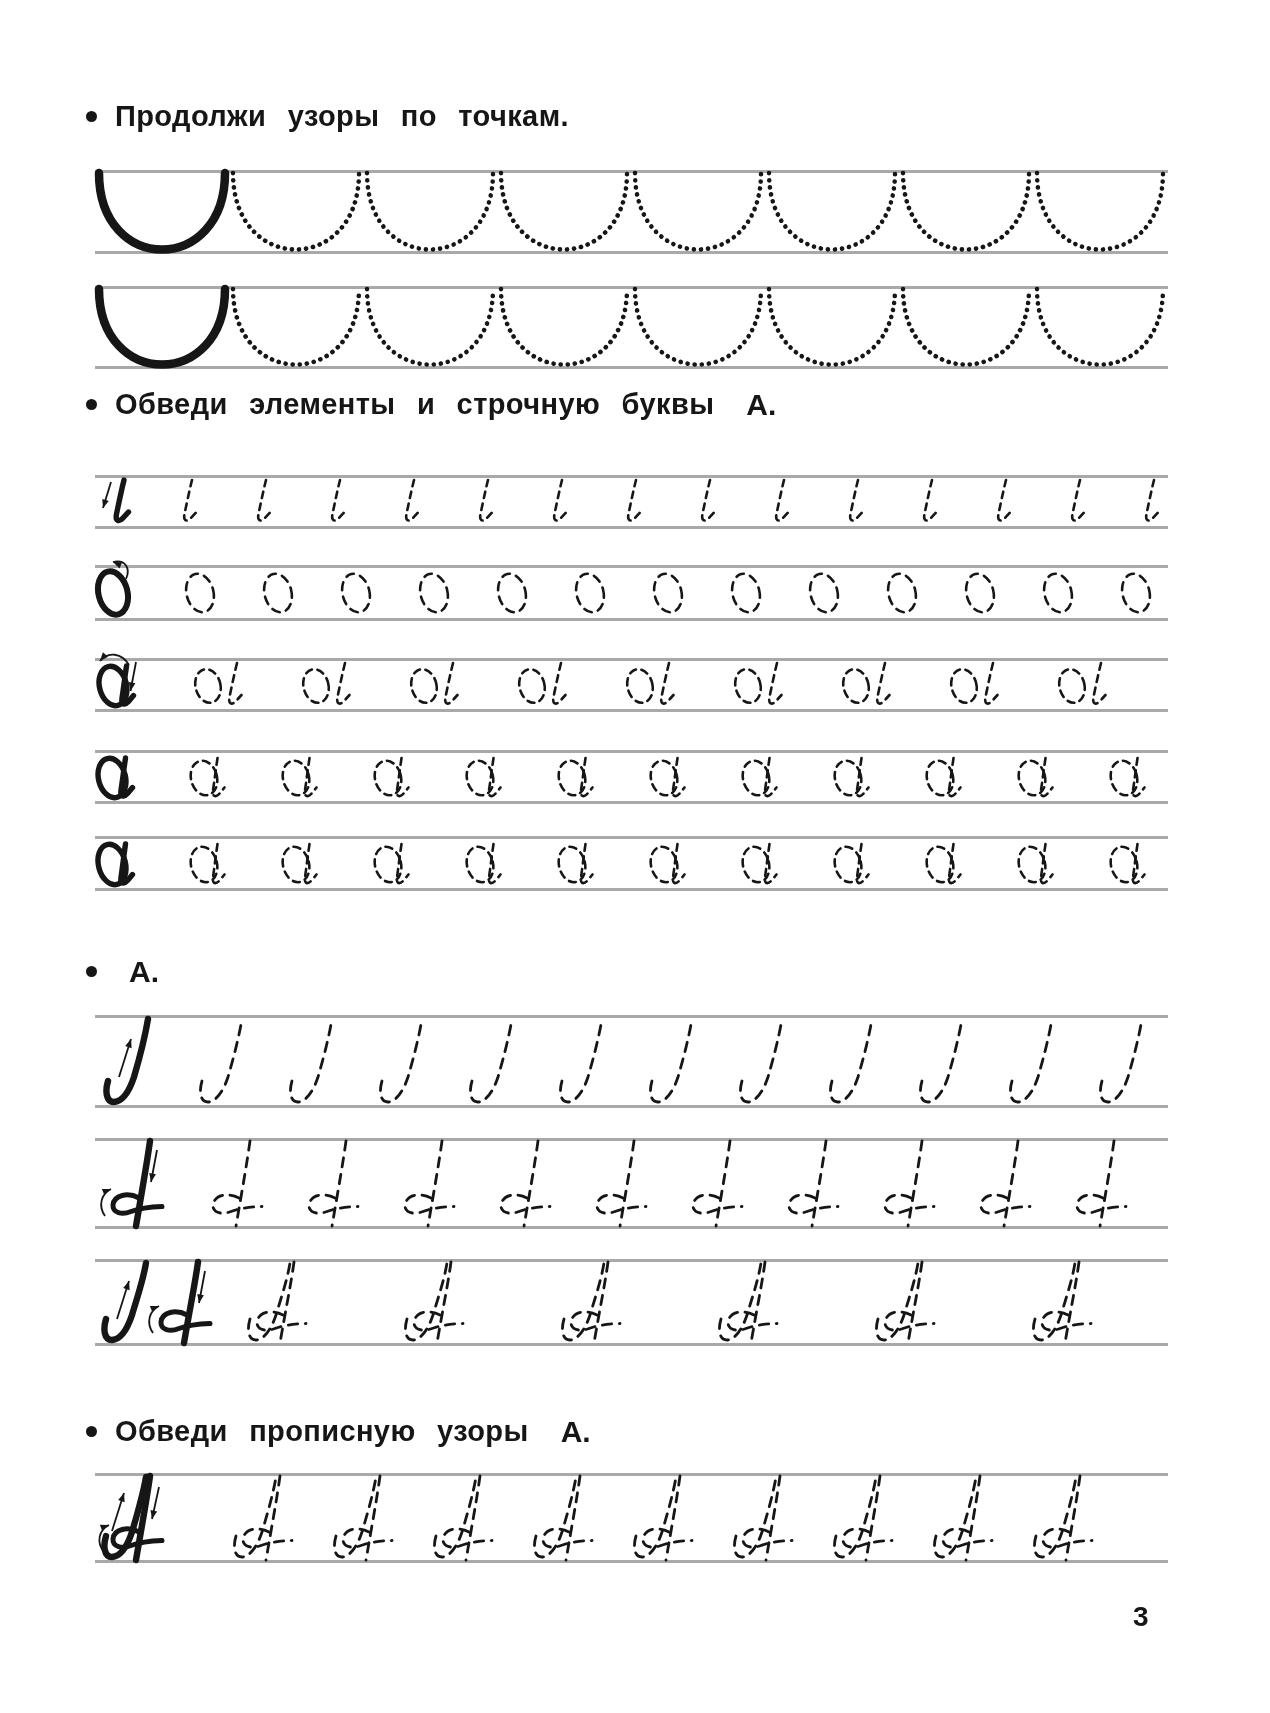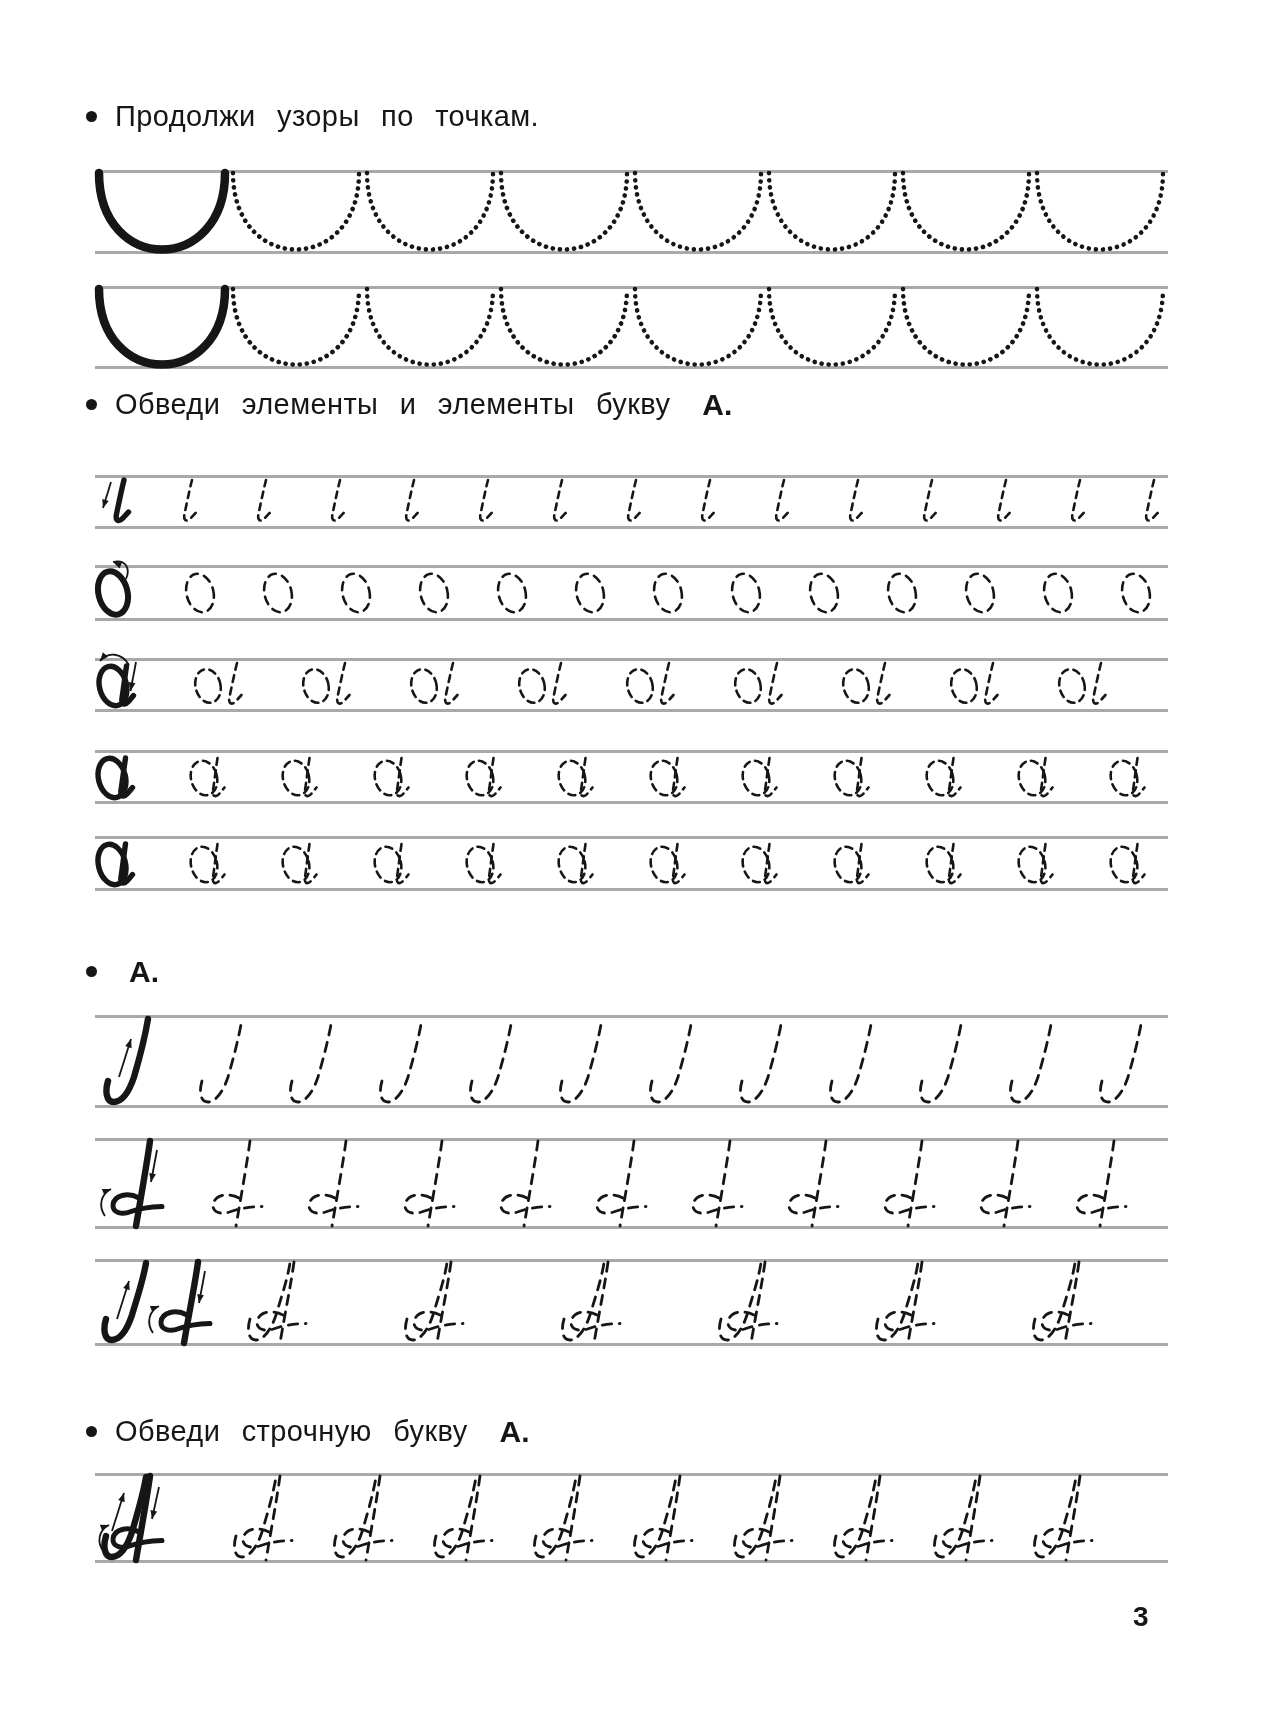--- a/index.html
+++ b/index.html
@@ -1,52 +1,52 @@
 <!DOCTYPE html>
 <html><head>
 <meta charset="utf-8">
 <style>
   *{margin:0;padding:0;box-sizing:border-box}
   html,body{width:1270px;height:1713px}
   body{background:#ffffff;font-family:"Liberation Sans",sans-serif;position:relative;overflow:hidden}
   .page{position:absolute;inset:0;background:#fff}
   .instruction{position:absolute;left:86px;display:flex;align-items:flex-start;gap:18px}
   .bullet{width:11px;height:11px;border-radius:50%;background:#161616;margin-top:11px;flex:none}
-  .instruction .txt{font-size:29px;font-weight:normal;letter-spacing:.4px;word-spacing:13px;color:#161616;white-space:nowrap}
+  .instruction .txt{font-size:29px;font-weight:bold;letter-spacing:.4px;word-spacing:13px;color:#161616;white-space:nowrap}
   .instruction .ltr{font-size:30px;font-weight:bold;color:#161616;margin-left:14px}
   .i1{top:100px}.i2{top:388px}.i3{top:955px}.i4{top:1415px}
   .rows-layer{position:absolute;inset:0}
   .row{position:absolute;left:95px}
   .row svg{overflow:visible;display:block}
   .pagenum{position:absolute;top:1601px;left:1133px;font-size:28px;font-weight:bold;color:#161616}
 </style>
 </head>
 <body>
 
 <div class="page">
 
   <div class="instruction i1">
     <div class="bullet"></div>
     <span class="txt">Продолжи узоры по точкам.</span>
   </div>
 
   <div class="instruction i2">
     <div class="bullet"></div>
-    <span class="txt">Обведи элементы и элементы букву</span>
+    <span class="txt">Обведи элементы и строчную буквы</span>
     <span class="ltr">А.</span>
   </div>
 
   <div class="instruction i3">
     <div class="bullet"></div>
     <span class="ltr">А.</span>
   </div>
 
   <div class="instruction i4">
     <div class="bullet"></div>
-    <span class="txt">Обведи строчную букву</span>
+    <span class="txt">Обведи прописную узоры</span>
     <span class="ltr">А.</span>
   </div>
 
   <div class="rows-layer">
       <div class="row" style="top: 170px; height: 84px; width: 1073px;">
         <svg width="1073" height="84">
           <line x1="0" y1="1.5" x2="1073" y2="1.5" stroke="#a9a9a9" stroke-width="3"></line>
           <line x1="0" y1="82.5" x2="1073" y2="82.5" stroke="#a9a9a9" stroke-width="3"></line>
           <g transform="translate(0,0)">
             <path d="M 4 3 C 4 105, 130 105, 130 3" fill="none" stroke="#161616" stroke-width="8.5" stroke-linecap="round" stroke-linejoin="round"></path>

